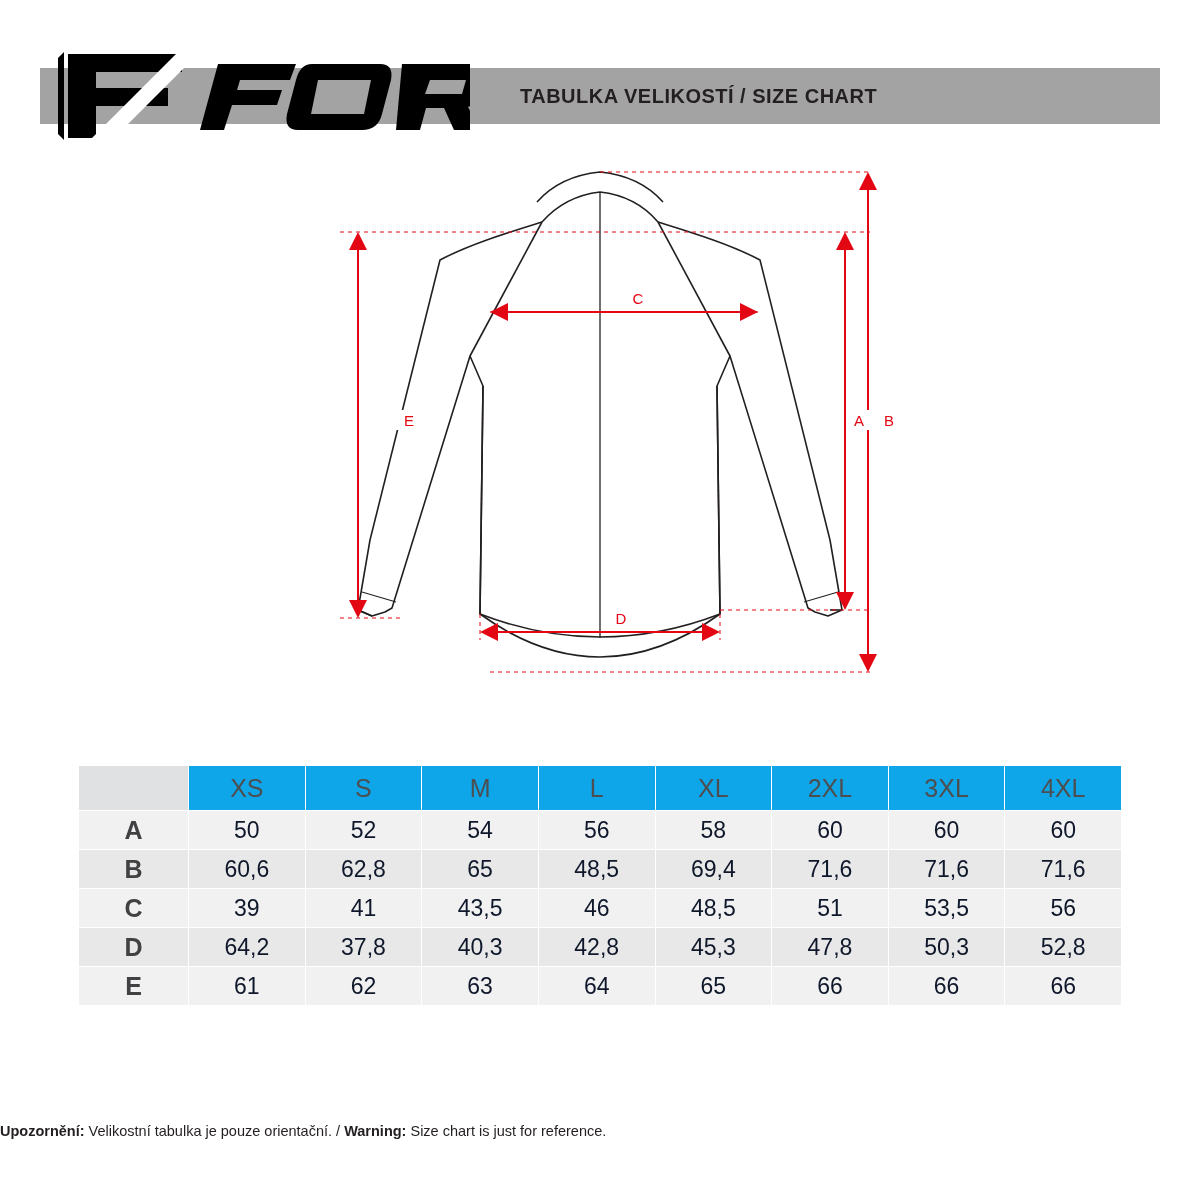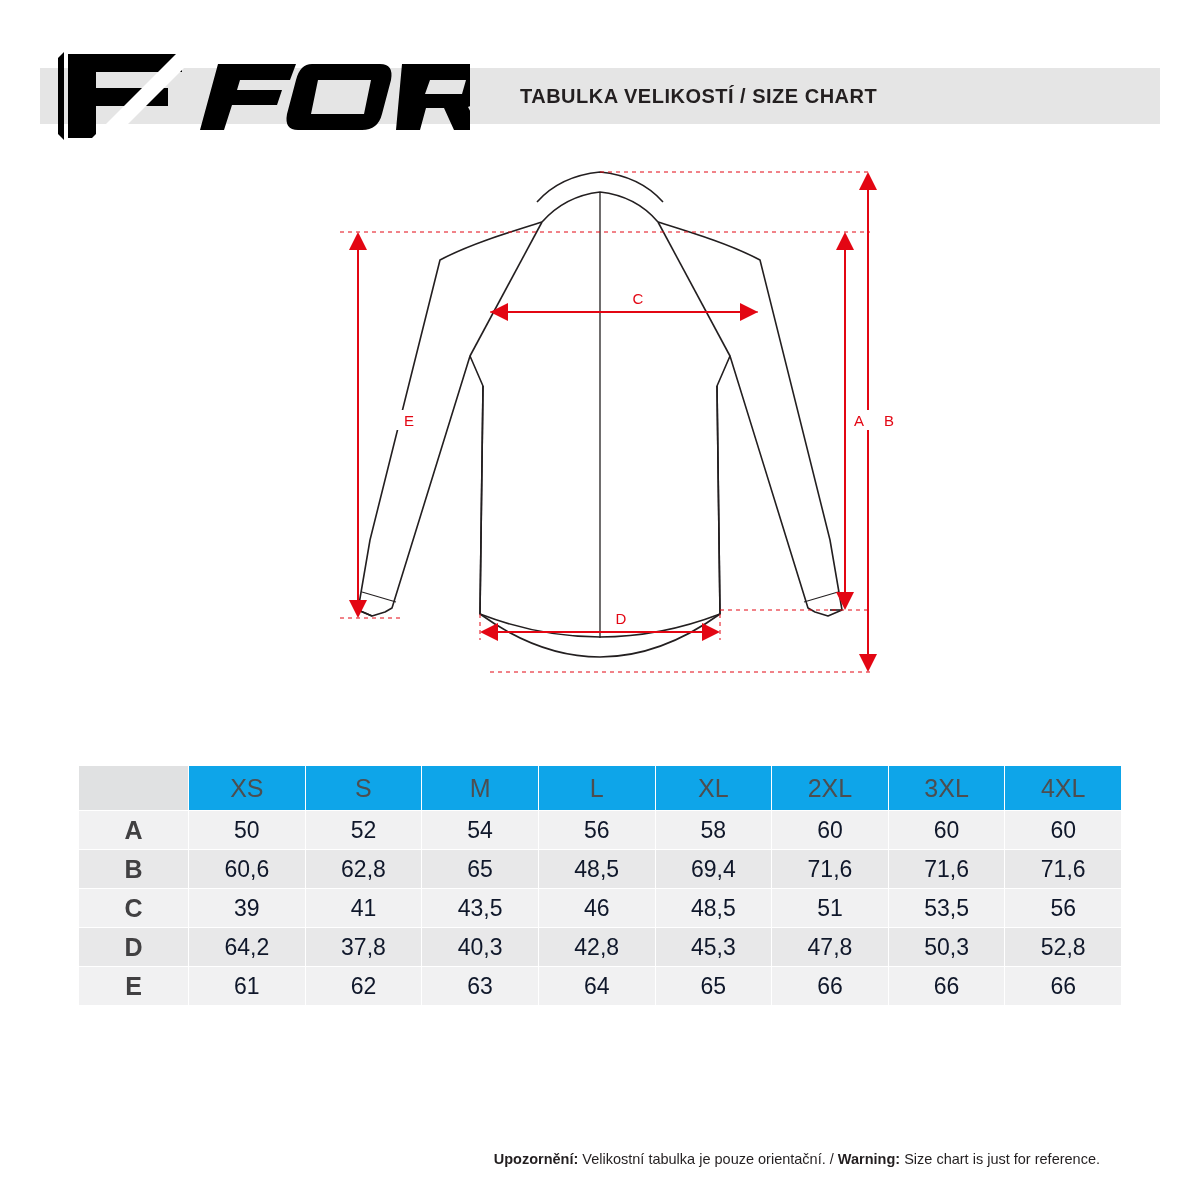--- a/index.html
+++ b/index.html
@@ -8,21 +8,21 @@
     background:#ffffff;
     font-family:"Liberation Sans", sans-serif;
     color:#231f20;
     overflow:hidden;
   }
   .page{position:relative;width:1200px;height:1200px;}
 
   
   .header{
     position:absolute;left:40px;top:68px;width:1120px;height:56px;
-    background:#e5e5e5;
+    background:#a3a3a3;
   }
   .header-logo{
     position:absolute;left:10px;top:-18px;width:420px;height:96px;
   }
   .header-title{
     position:absolute;left:480px;top:0;height:56px;
     display:flex;align-items:center;
     font-size:20px;font-weight:bold;letter-spacing:.5px;
     color:#231f20;
     text-transform:uppercase;
@@ -63,21 +63,21 @@
     background:#e0e1e2;
     font-weight:bold;
     font-size:25px;
     color:#414042;
   }
   col.first{width:110px;}
 
   
   .footer{
     position:absolute;left:0;top:1120px;width:1100px;
-    text-align:right;font-size:14.5px;color:#231f20;line-height:1.55;margin-top:28px;
+    text-align:left;font-size:14.5px;color:#231f20;line-height:1.55;
   }
   .footer b{font-weight:bold;}
 </style>
 </head>
 <body>
 
 <div class="page">
 
   <div class="header">
 

